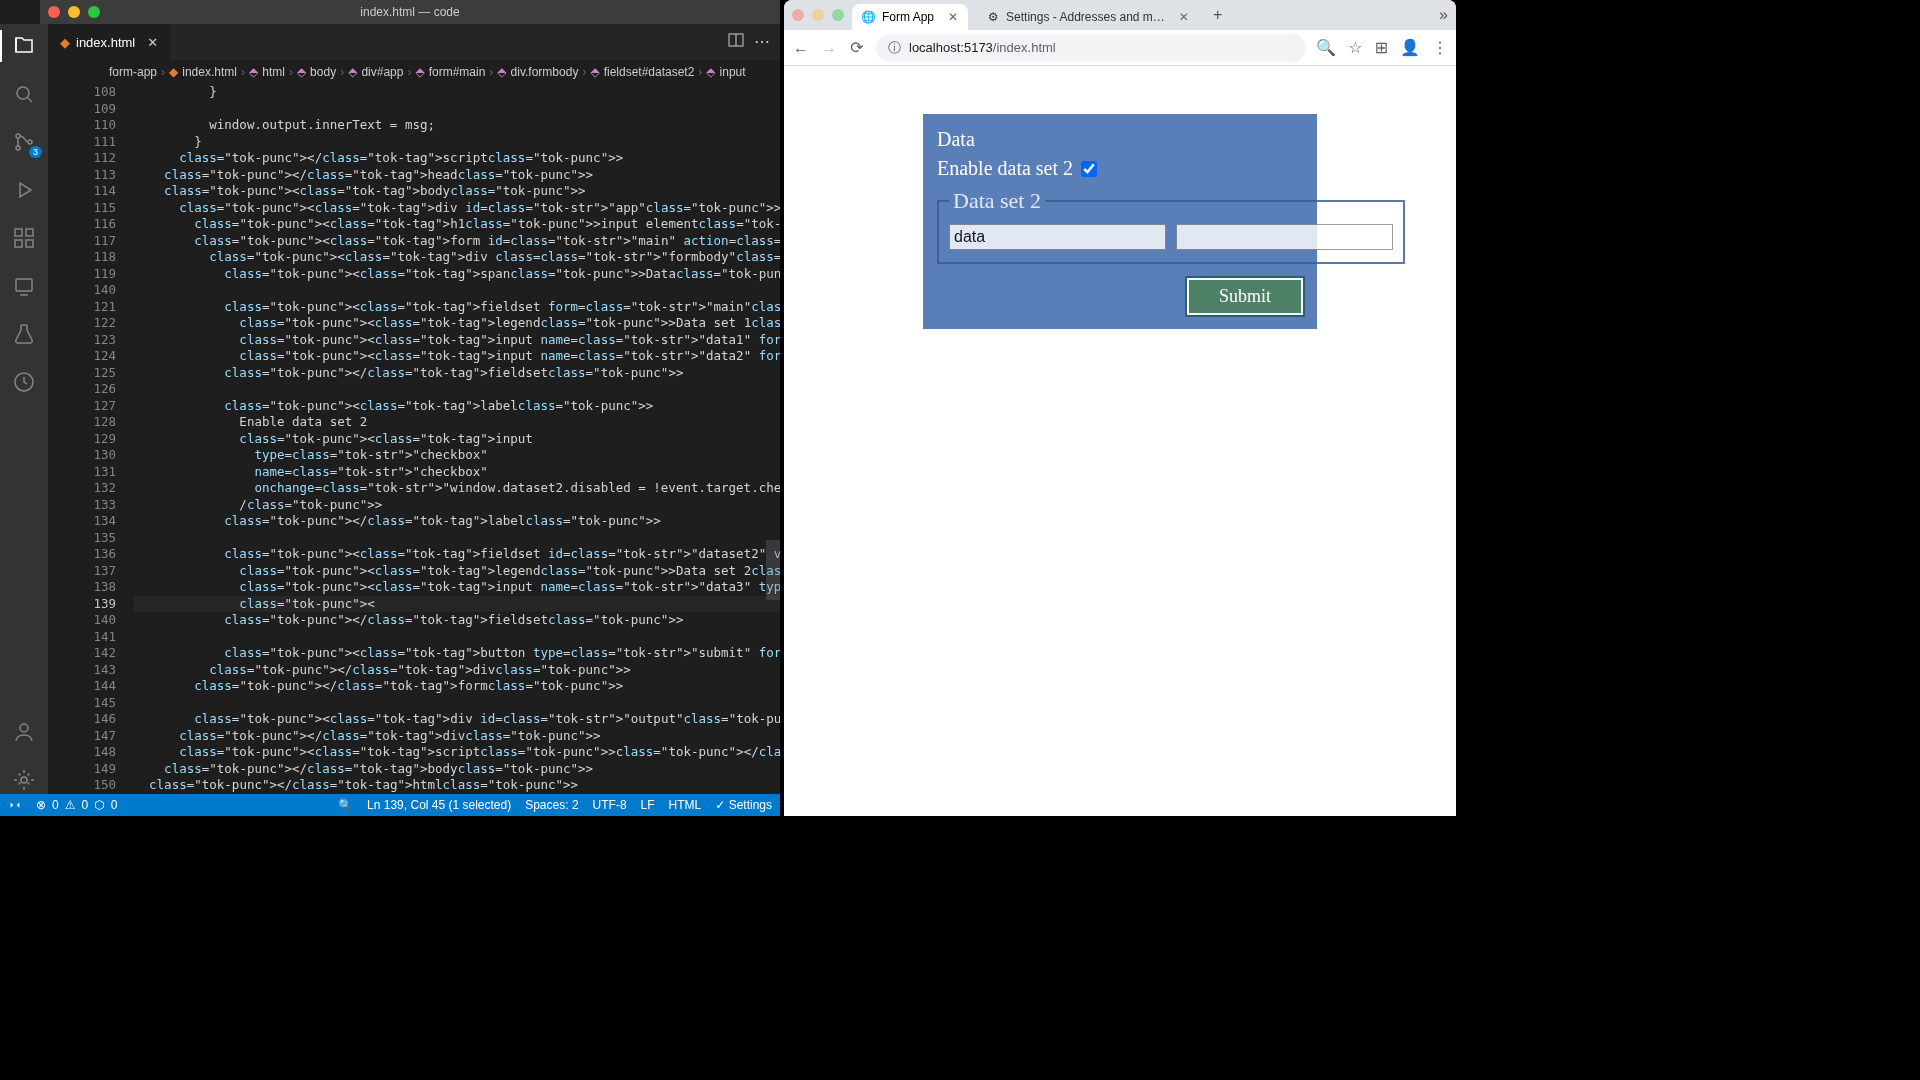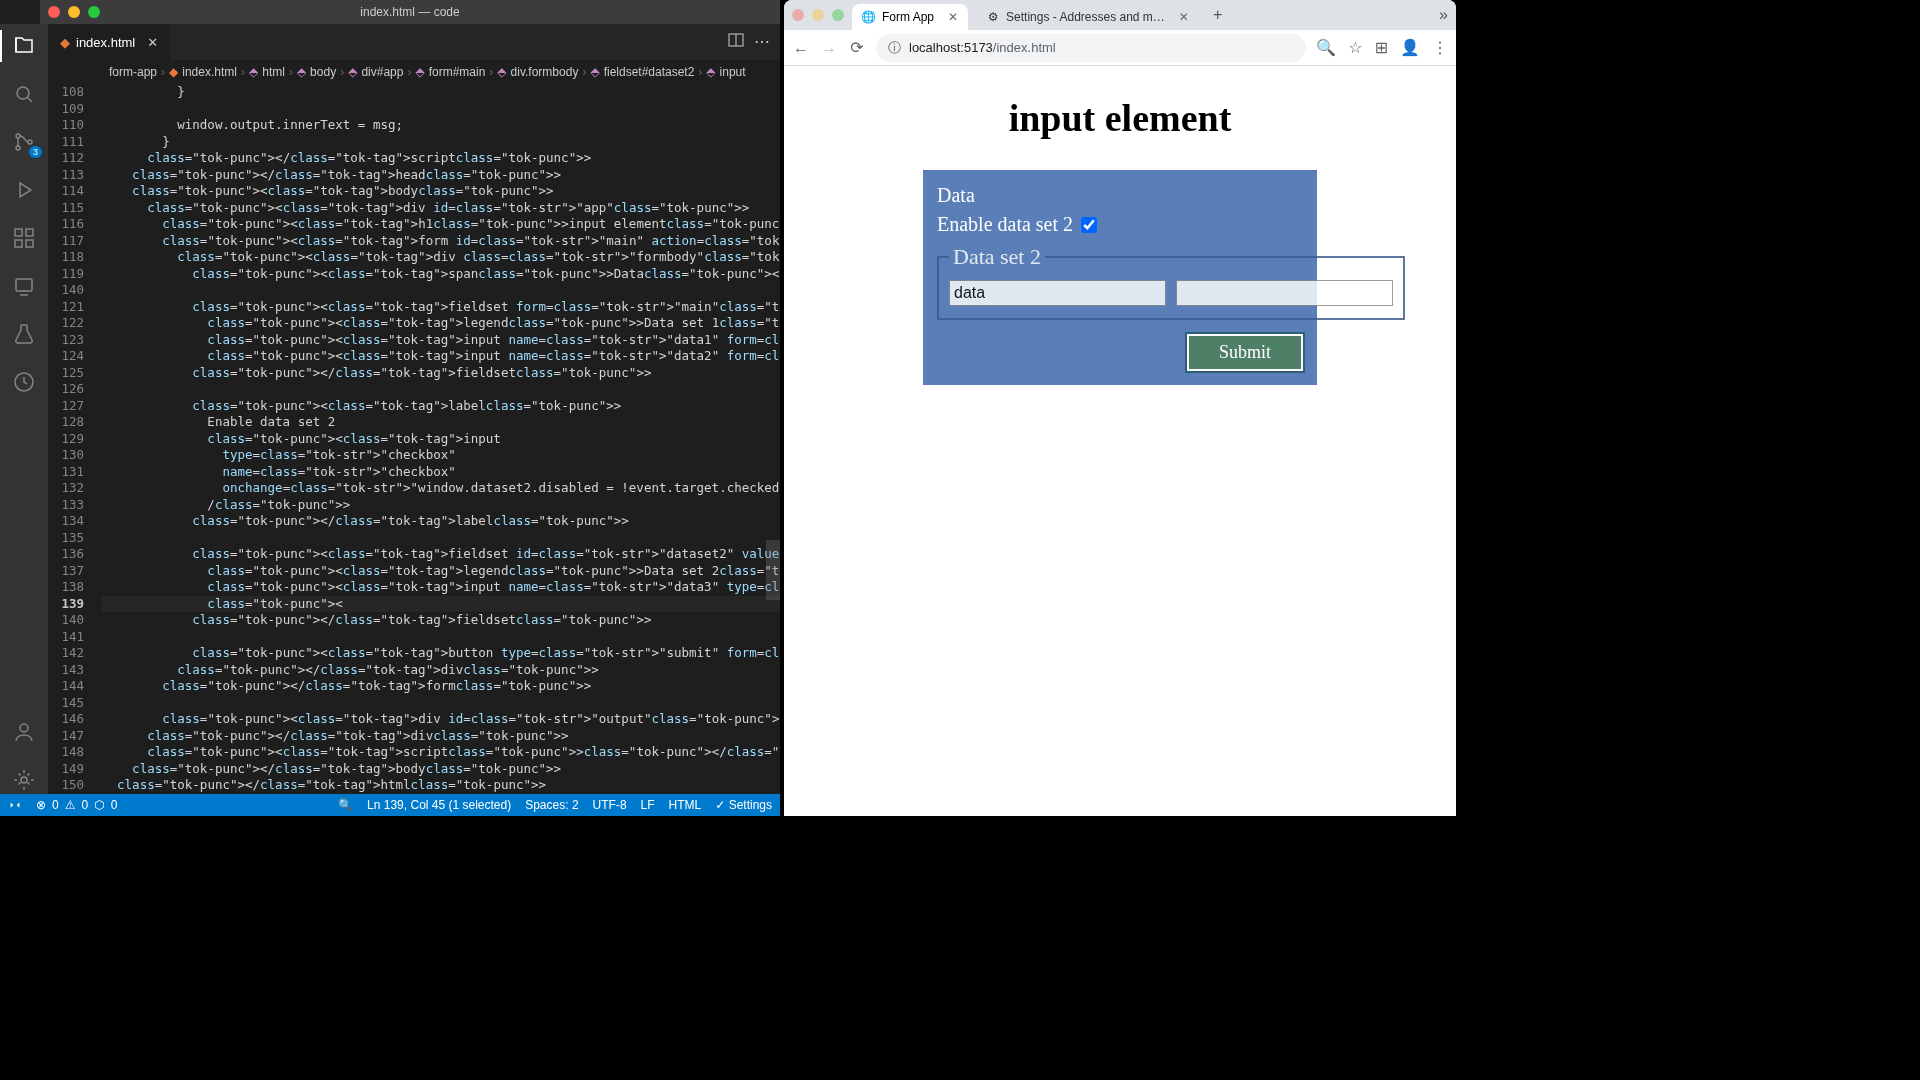--- a/index.html
+++ b/index.html
@@ -26,24 +26,24 @@
 .tab { height: 36px; display: flex; align-items: center; padding: 0 12px; background: #1e1e1e; color: #fff; font-size: 13px; gap: 6px; }
 .tab .ficon { color: #e37933; }
 .tab .close { color: #ccc; margin-left: 6px; cursor: pointer; }
 .tabactions { margin-left: auto; display: flex; gap: 10px; padding-right: 10px; color: #ccc; }
 
 .breadcrumb { height: 24px; background: #1e1e1e; display: flex; align-items: center; padding: 0 14px; font-size: 12px; color: #ccc; gap: 4px; overflow: hidden; white-space: nowrap; margin-left: 47px; }
 .breadcrumb .sep { color: #666; }
 .breadcrumb .bicon { color: #e37933; }
 .breadcrumb .sym { color: #c586c0; }
 
-.codeview { flex: 1; display: flex; font-family: "Menlo", "Consolas", monospace; font-size: 12.5px; line-height: 16.5px; overflow: hidden; background: #1e1e1e; }
+.codeview { flex: 1; display: flex; font-family: "Menlo", "Consolas", monospace; font-size: 12.5px; line-height: 16.5px; overflow: hidden; background: #1e1e1e; margin-left: 32px; }
 .gutter { width: 54px; text-align: right; color: #858585; padding-right: 18px; user-select: none; }
 .gutter .ln { height: 16.5px; }
-.gutter .ln.cur { color: #c6c6c6; font-weight: bold; }
+.gutter .ln.cur { color: #c6c6c6; }
 .codecontent { flex: 1; color: #d4d4d4; white-space: pre; overflow: hidden; }
 .codecontent .cl { height: 16.5px; }
 .tok-attr { color: #9cdcfe; }
 .linehl { background: rgba(255,255,255,0.04); display: inline-block; width: 100%; }
 .mmslider { position: absolute; right: 0; width: 14px; height: 60px; background: rgba(121,121,121,0.3); top: 540px; }
 
 .statusbar { height: 22px; background: #007acc; color: #fff; display: flex; align-items: center; font-size: 12px; padding: 0 8px; gap: 14px; }
 .statusbar .sbgroup { display: flex; align-items: center; gap: 6px; }
 .statusbar .sp { flex: 1; }
 
@@ -311,21 +311,20 @@
     </div>
     <div class="ricons">
       <span>🔍</span>
       <span>☆</span>
       <span>⊞</span>
       <span>👤</span>
       <span>⋮</span>
     </div>
   </div>
   <div class="page">
-    <h1>input element</h1>
     <div class="formbox clearfix">
       <div class="datalabel">Data</div>
       <label class="enablelabel">
         <span>Enable data set 2</span>
         <input type="checkbox" checked="" style="">
       </label>
       <fieldset class="fs disabledlook">
         <legend>Data set 2</legend>
         <div class="inputsrow">
           <input type="text" value="data" style="">

